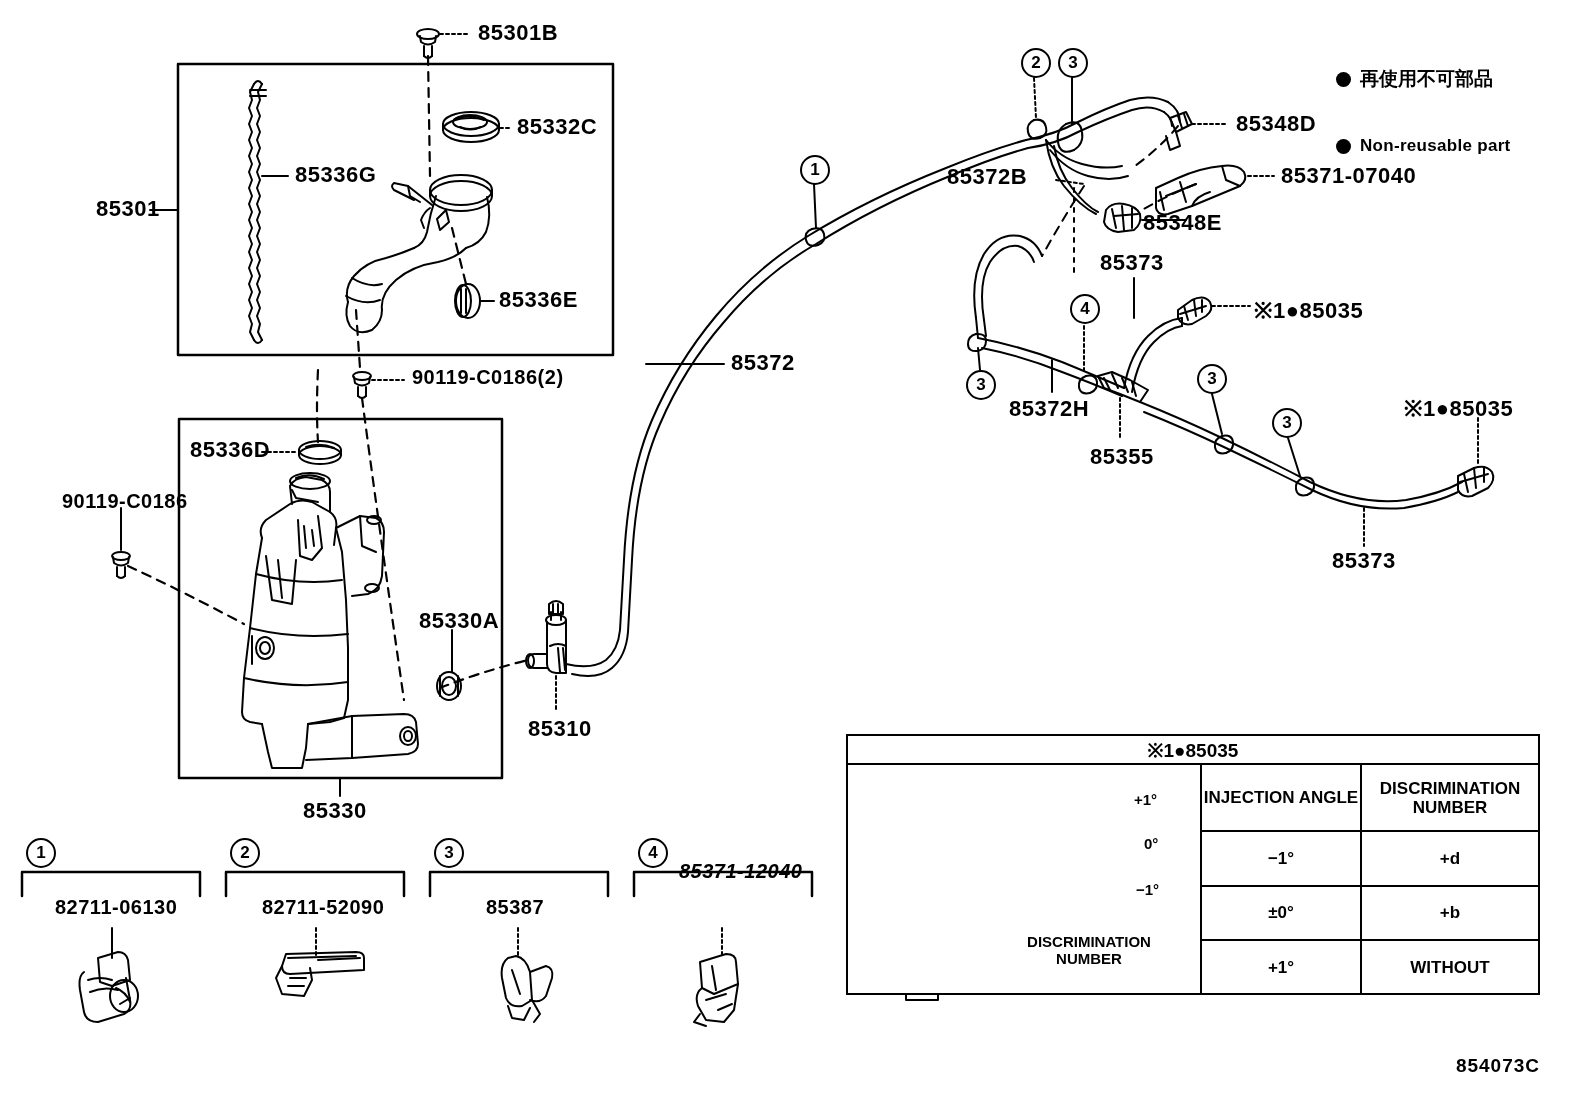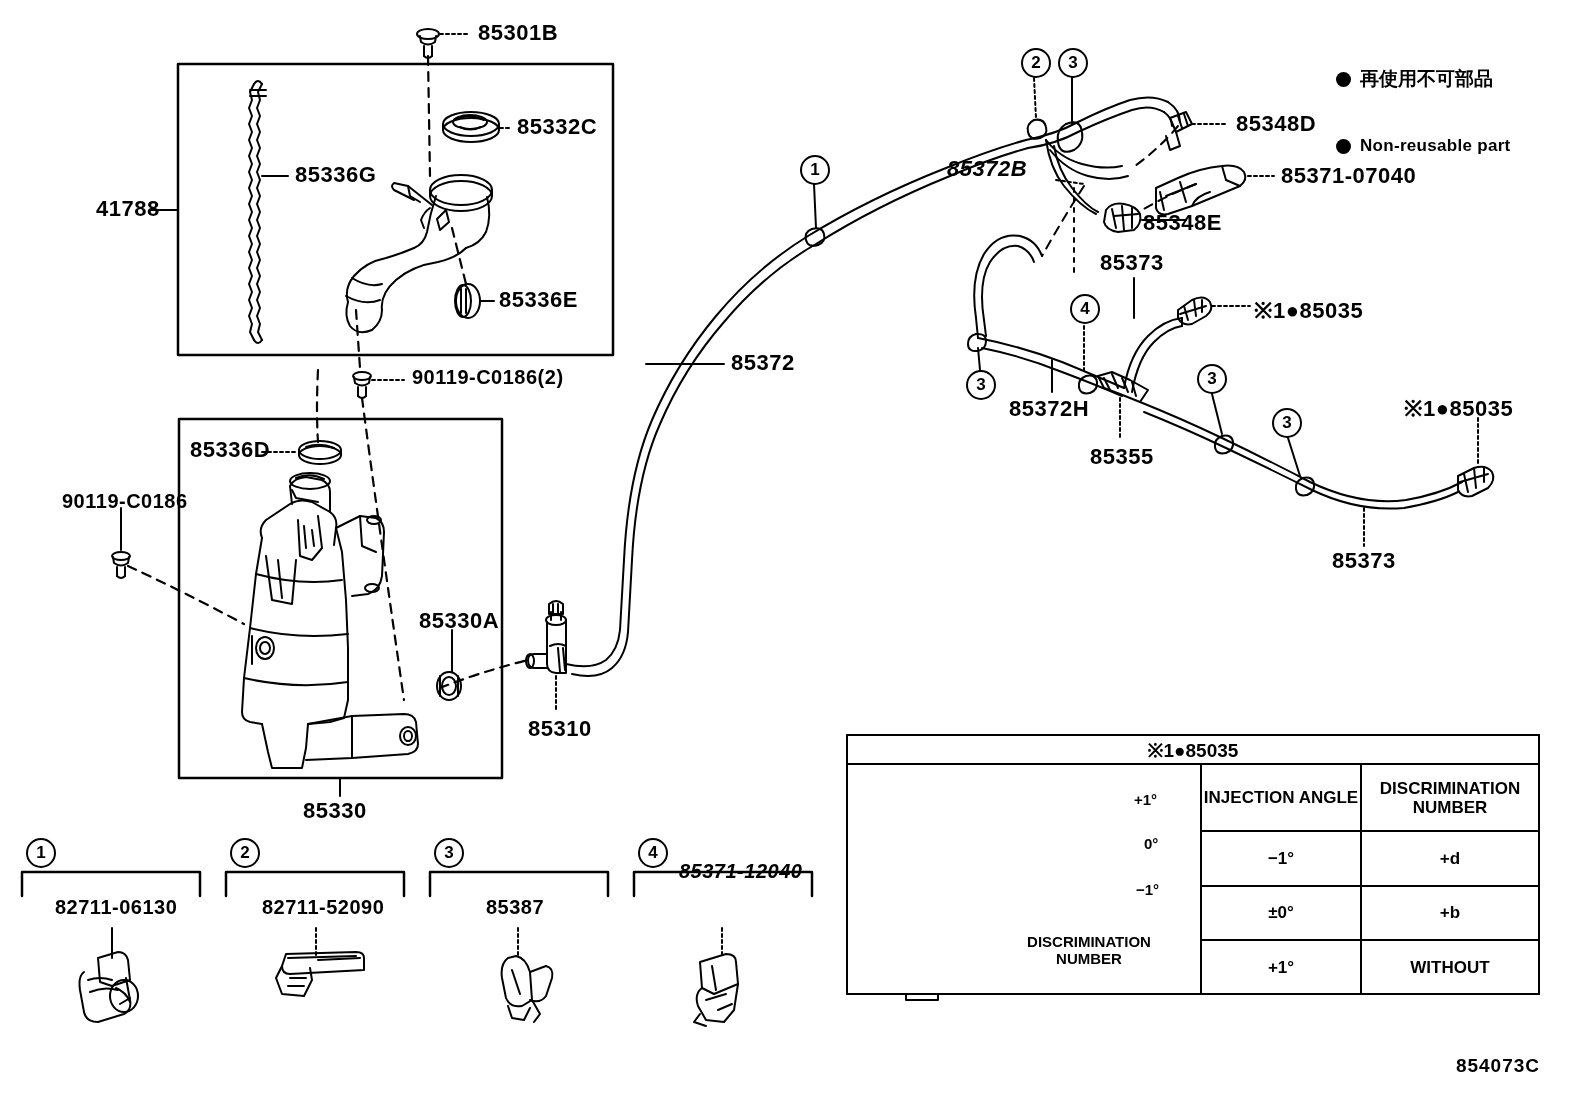--- a/index.html
+++ b/index.html
@@ -409,32 +409,32 @@
     </div>
     <div class="row">
       <span class="dot"></span>
       <span class="en">Non-reusable part</span>
     </div>
   </div>
 
   <div class="lbl lbl-22" style="left:478px;top:20px;">85301B</div>
   <div class="lbl lbl-22" style="left:517px;top:114px;">85332C</div>
   <div class="lbl lbl-22" style="left:295px;top:162px;">85336G</div>
-  <div class="lbl lbl-22" style="left:96px;top:196px;">41788</div>
+  <div class="lbl lbl-22" style="left:96px;top:196px;">85301</div>
   <div class="lbl lbl-22" style="left:499px;top:287px;">85336E</div>
   <div class="lbl lbl-20" style="left:412px;top:366px;">90119-C0186(2)</div>
 
   <div class="lbl lbl-22" style="left:190px;top:437px;text-align:center;">85336D</div>
   <div class="lbl lbl-20" style="left:62px;top:490px;">90119-C0186</div>
   <div class="lbl lbl-22" style="left:419px;top:608px;">85330A</div>
   <div class="lbl lbl-22" style="left:528px;top:716px;">85310</div>
   <div class="lbl lbl-22" style="left:303px;top:798px;">85330</div>
 
   <div class="lbl lbl-22" style="left:731px;top:350px;">85372</div>
-  <div class="lbl lbl-22" style="left:947px;top:156px;font-style:italic;">85372B</div>
+  <div class="lbl lbl-22" style="left:947px;top:164px;">85372B</div>
   <div class="lbl lbl-22" style="left:1236px;top:111px;">85348D</div>
   <div class="lbl lbl-22" style="left:1281px;top:163px;">85371-07040</div>
   <div class="lbl lbl-22" style="left:1143px;top:210px;">85348E</div>
   <div class="lbl lbl-22" style="left:1100px;top:250px;">85373</div>
   <div class="lbl lbl-22" style="left:1254px;top:294px;">※1●85035</div>
   <div class="lbl lbl-22" style="left:1009px;top:396px;">85372H</div>
   <div class="lbl lbl-22" style="left:1090px;top:444px;">85355</div>
   <div class="lbl lbl-22" style="left:1404px;top:392px;">※1●85035</div>
   <div class="lbl lbl-22" style="left:1332px;top:548px;">85373</div>
 

